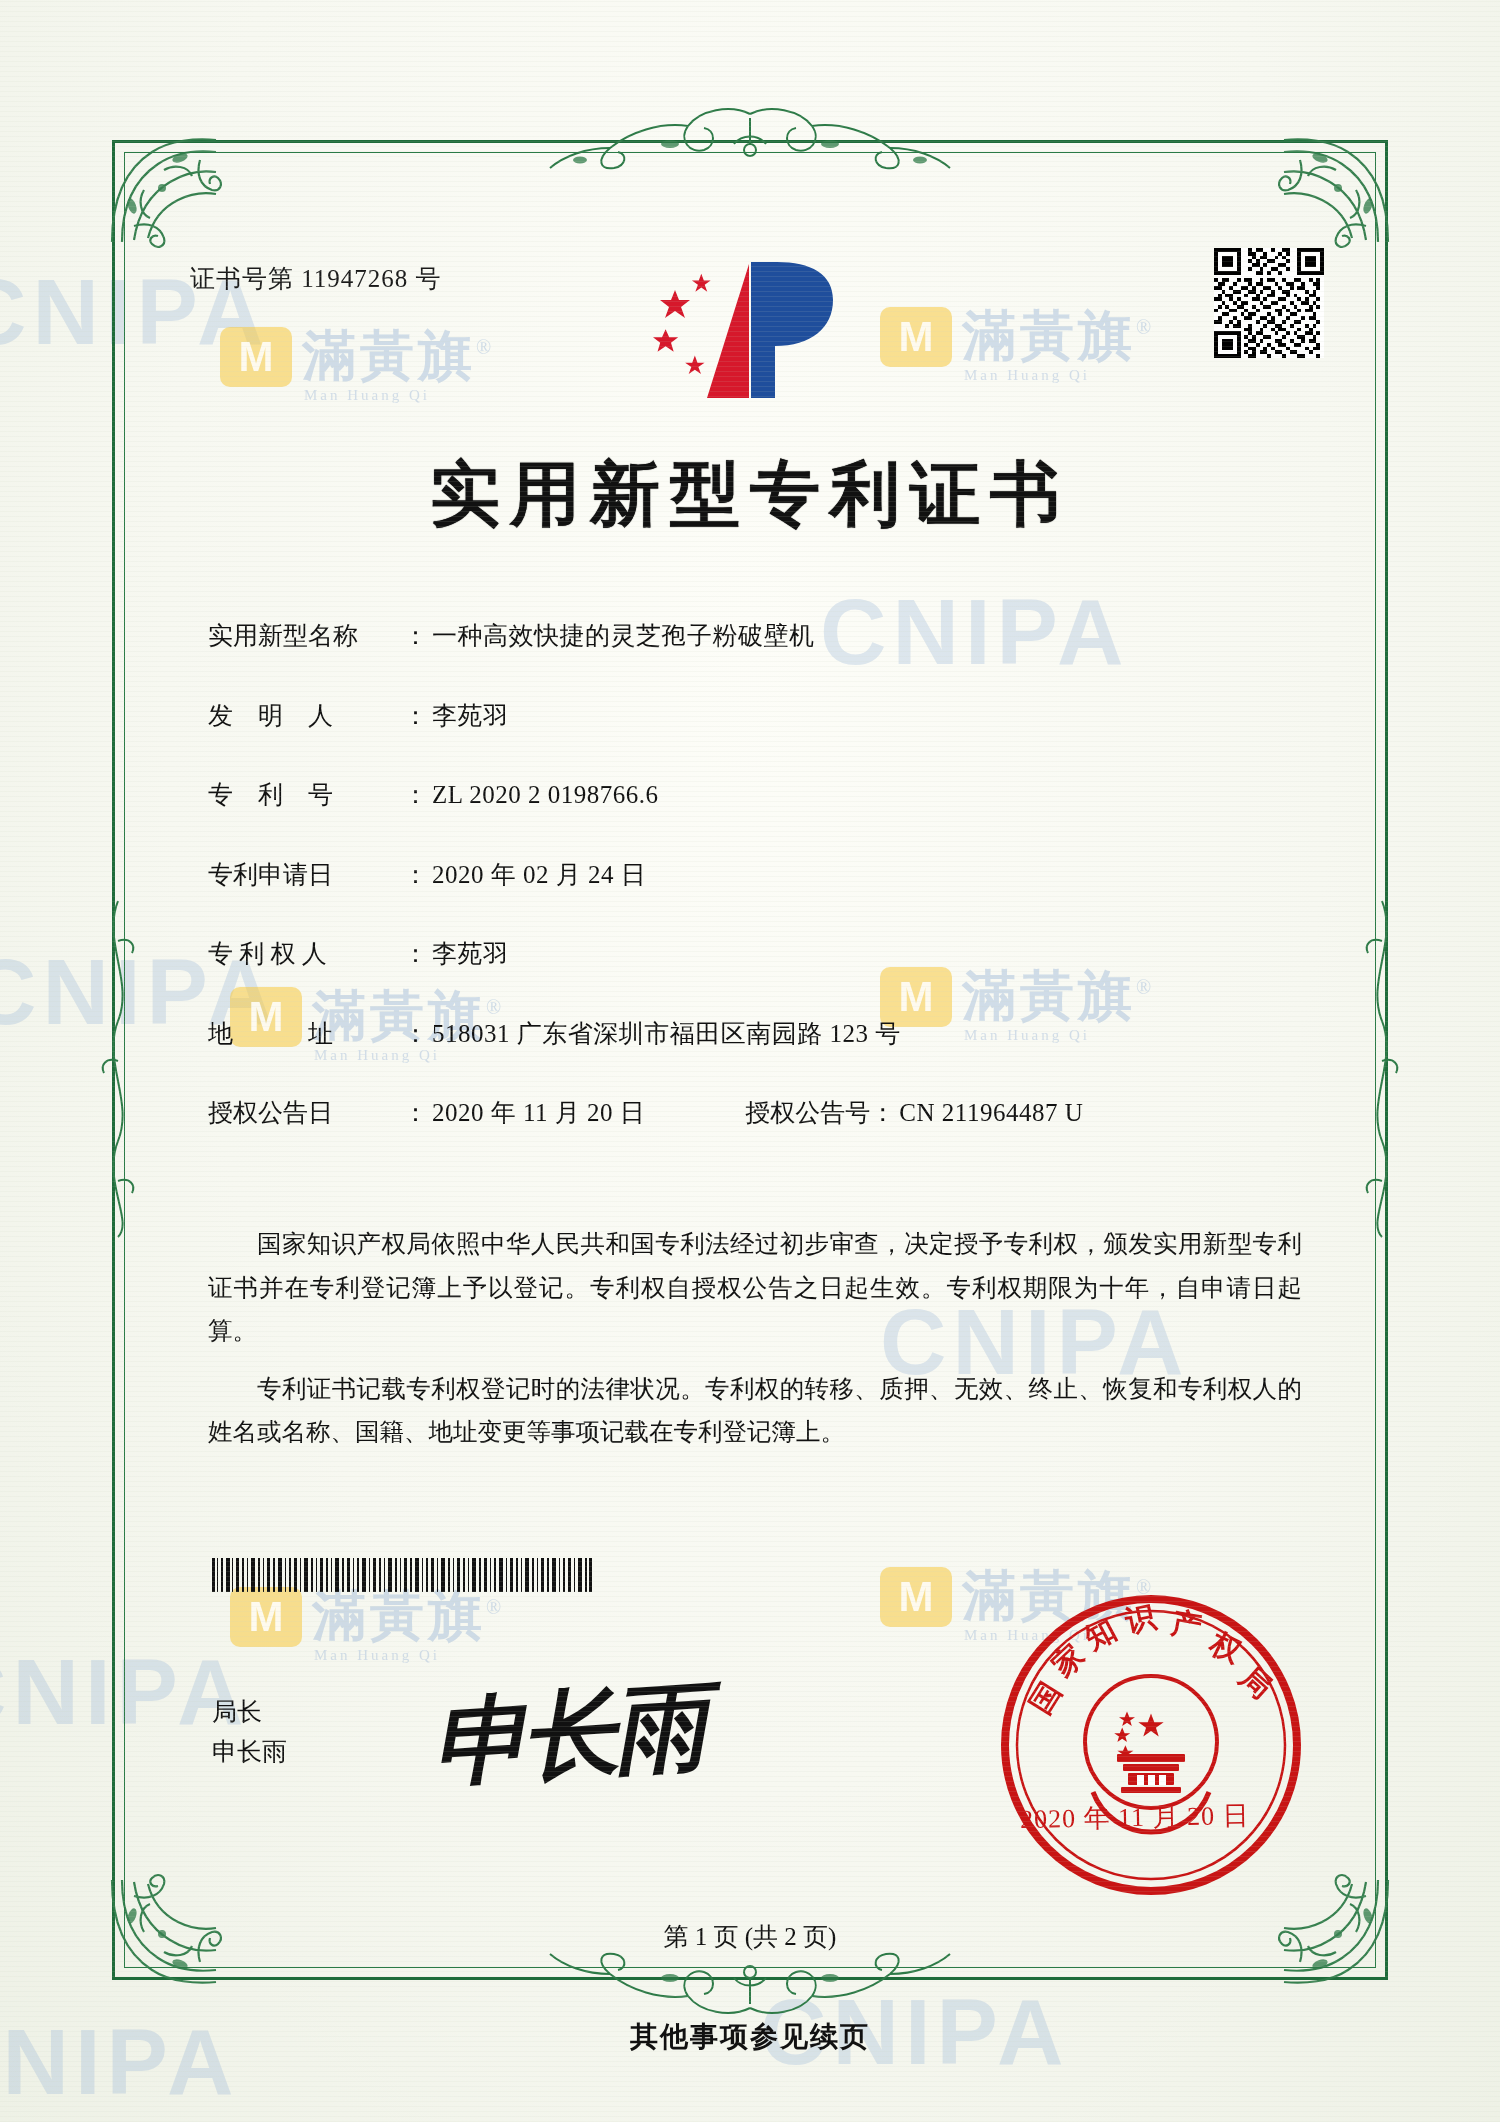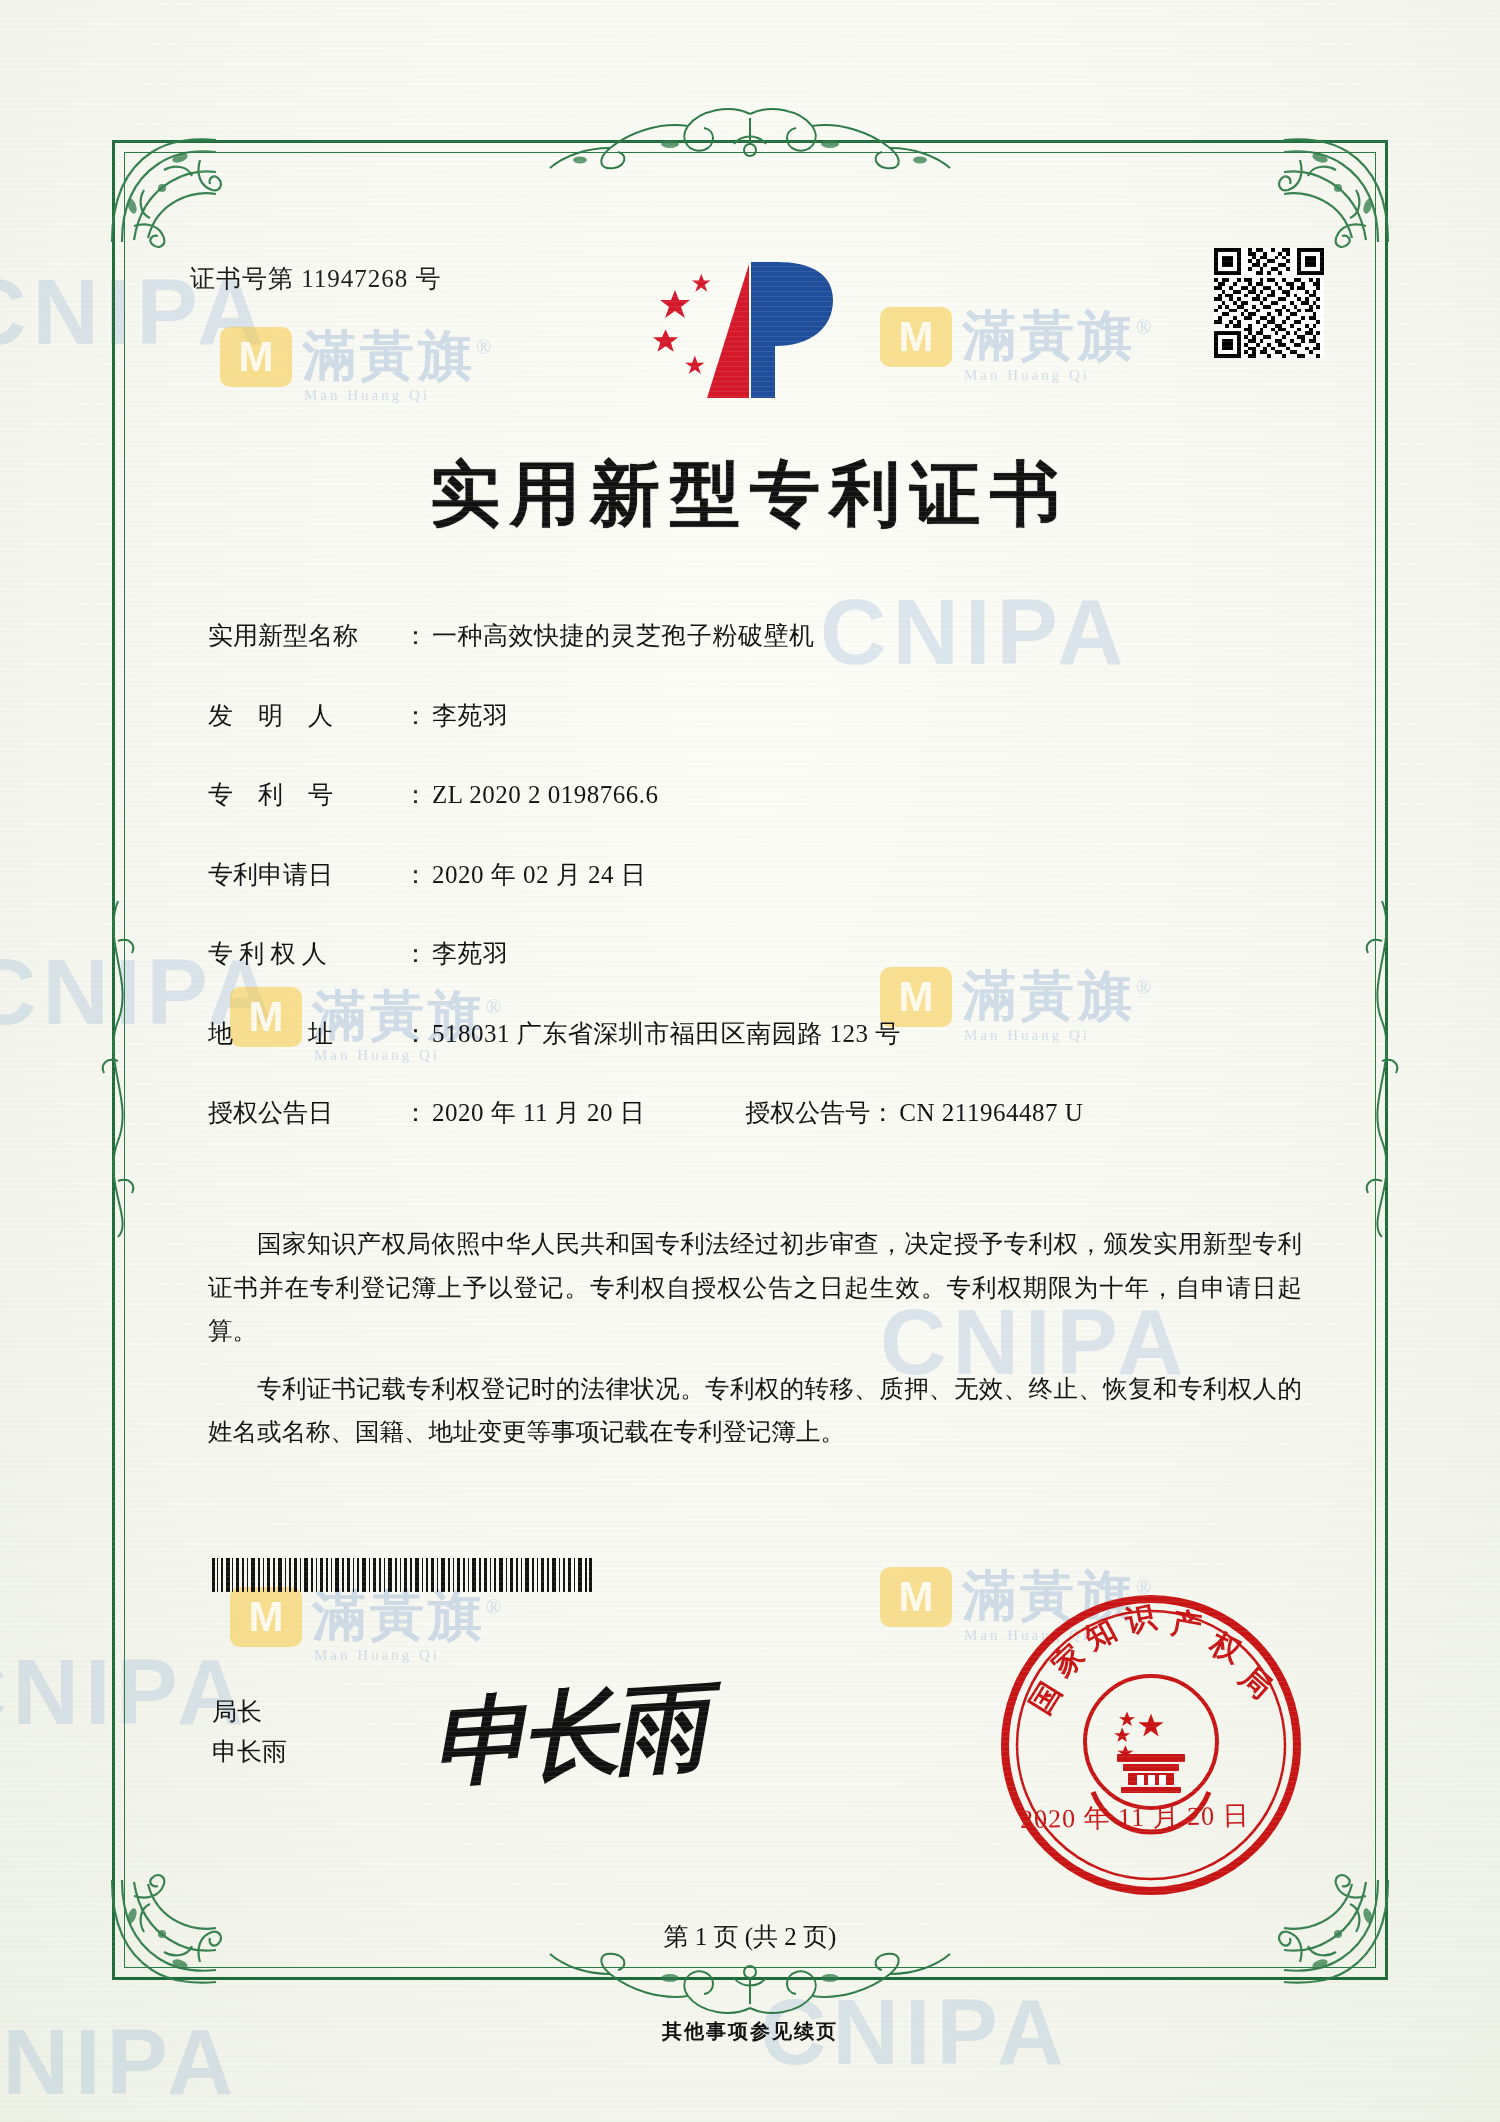--- a/index.html
+++ b/index.html
@@ -301,21 +301,21 @@
     top: 1920px;
     text-align: center;
     font-size: 25px;
     color: #111;
   }
   .footnote {
     position: absolute;
     left: 0; right: 0;
     top: 2018px;
     text-align: center;
-    font-size: 20px;
+    font-size: 28px;
     font-weight: bold;
     color: #111;
     letter-spacing: 2px;
   }
 </style>
 </head>
 <body>
 
 <div class="page">
 

